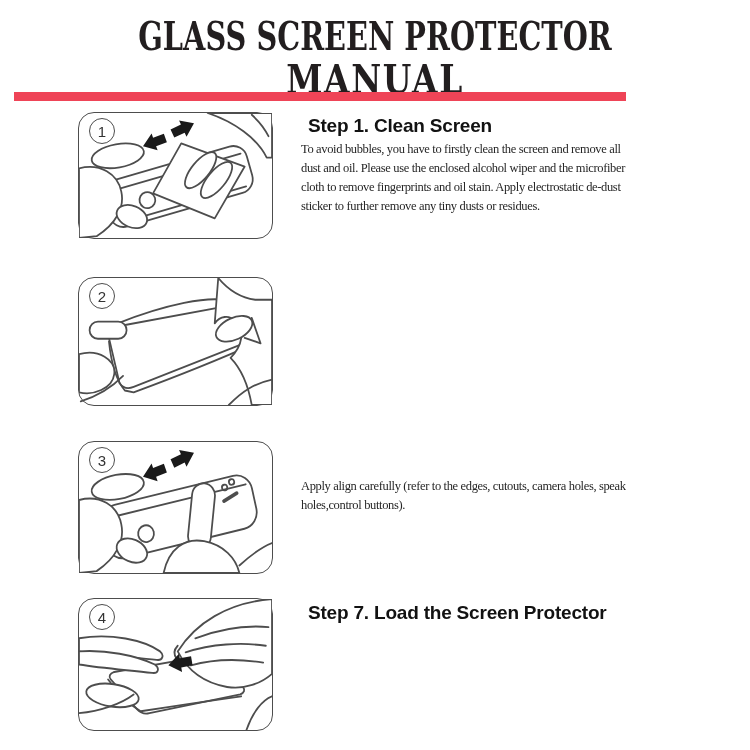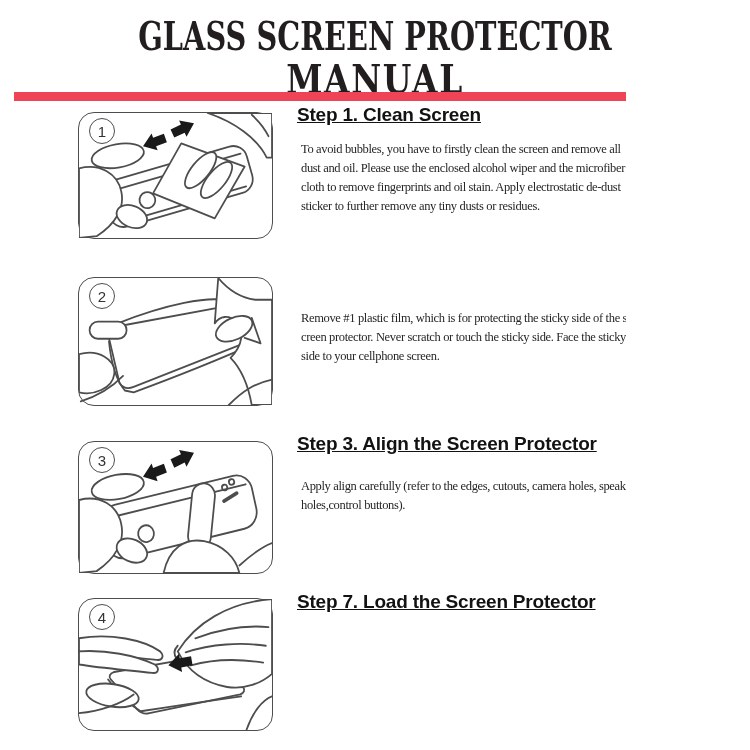--- a/index.html
+++ b/index.html
@@ -19,22 +19,22 @@
   .b4{top:598px;height:133px}
   .box svg{position:absolute;left:0;top:0;width:100%;height:100%;}
   svg.illu{fill:none;stroke:#4d4d4d;stroke-width:2;stroke-linecap:round;stroke-linejoin:round;}
   svg.illu .f{fill:#ffffff;}
   svg.illu .blk{fill:#1a1a1a;stroke:none;}
   .badge{position:absolute;left:10px;top:5px;width:24px;height:24px;z-index:2;
          border:1.6px solid #4d4d4d;border-radius:50%;background:#fff;
          display:flex;align-items:center;justify-content:center;
          font-size:15px;color:#333;}
 
-  .h{position:absolute;left:297px;margin:0;font-weight:700;font-size:19px;line-height:1;
-     letter-spacing:-0.2px;color:#121212;font-family:"Liberation Sans",sans-serif;text-decoration:underline;}
+  .h{position:absolute;left:297px;margin:11px;font-weight:700;font-size:19px;line-height:1;
+     letter-spacing:-0.2px;color:#121212;font-family:"Liberation Sans",sans-serif;}
   .h1{top:105px}.h2{top:270px}.h3{top:434px}.h4{top:592px}
   .p{position:absolute;left:297px;margin:4px;font-family:"Liberation Serif",serif;
      font-size:12.5px;line-height:19px;letter-spacing:-0.35px;color:#262626;white-space:pre;}
   .p1{top:136px}.p2{top:305px}.p3{top:473px}.p4{top:621px}
 </style>
 </head>
 <body>
 
 <div class="page">
 
@@ -90,23 +90,20 @@
         <path d="M196,44 L206,72 L188,66"></path>
         <path d="M170,140 C186,124 200,116 219,112"></path>
       </g>
       <g>
         <rect class="f" x="12" y="48" width="42" height="19" rx="9.5"></rect>
         <path class="f" d="M0,84 C22,78 42,90 40,106 C38,122 16,130 0,126 Z"></path>
         <path d="M2,136 C22,130 38,120 50,108"></path>
       </g>
     </svg>
   </div>
-  <p class="p p2">Remove #1 plastic film, which is for protecting the sticky side of the s
-creen protector. Never scratch or touch the sticky side. Face the sticky
-side to your cellphone screen.</p>
 
   <div class="box b3">
     <span class="badge">3</span>
     <svg class="illu" viewBox="0 0 219 140" preserveAspectRatio="none">
       <g>
         <path class="blk" transform="translate(98,28) rotate(160)" d="M0,-5 L13,-5 L13,-10 L27,0 L13,10 L13,5 L0,5 Z"></path>
         <path class="blk" transform="translate(106,23) rotate(-25)" d="M0,-5 L13,-5 L13,-10 L27,0 L13,10 L13,5 L0,5 Z"></path>
       </g>
       <g transform="rotate(-13 110 85)">
         <rect class="f" x="28" y="52" width="174" height="58" rx="18"></rect>
@@ -121,21 +118,20 @@
         <path class="f" d="M0,62 C24,56 44,68 48,88 C52,106 42,124 20,138 L0,140 Z"></path>
         <ellipse class="f" cx="60" cy="116" rx="18" ry="12" transform="rotate(22 60 116)"></ellipse>
       </g>
       <g>
         <rect class="f" x="126" y="44" width="26" height="70" rx="13" transform="rotate(6 139 79)"></rect>
         <path class="f" d="M96,140 C102,114 120,102 142,106 C164,110 178,124 182,140 Z"></path>
         <path d="M182,132 C196,120 208,112 219,108"></path>
       </g>
     </svg>
   </div>
-  <h2 class="h h3">Step 3. Align the Screen Protector</h2>
   <p class="p p3">Apply align carefully (refer to the edges, cutouts, camera holes, speaker
 holes,control buttons).</p>
 
   <div class="box b4">
     <span class="badge">4</span>
     <svg class="illu" viewBox="0 0 219 140" preserveAspectRatio="none">
       <g>
         <path class="f" d="M40,78 L148,60 Q156,59 161,65 L186,94 Q190,99 183,102 L80,122 Q72,124 66,118 L36,86 Q32,81 40,78 Z"></path>
         <path d="M33,86 Q52,110 70,120 Q124,112 184,104"></path>
       </g>

